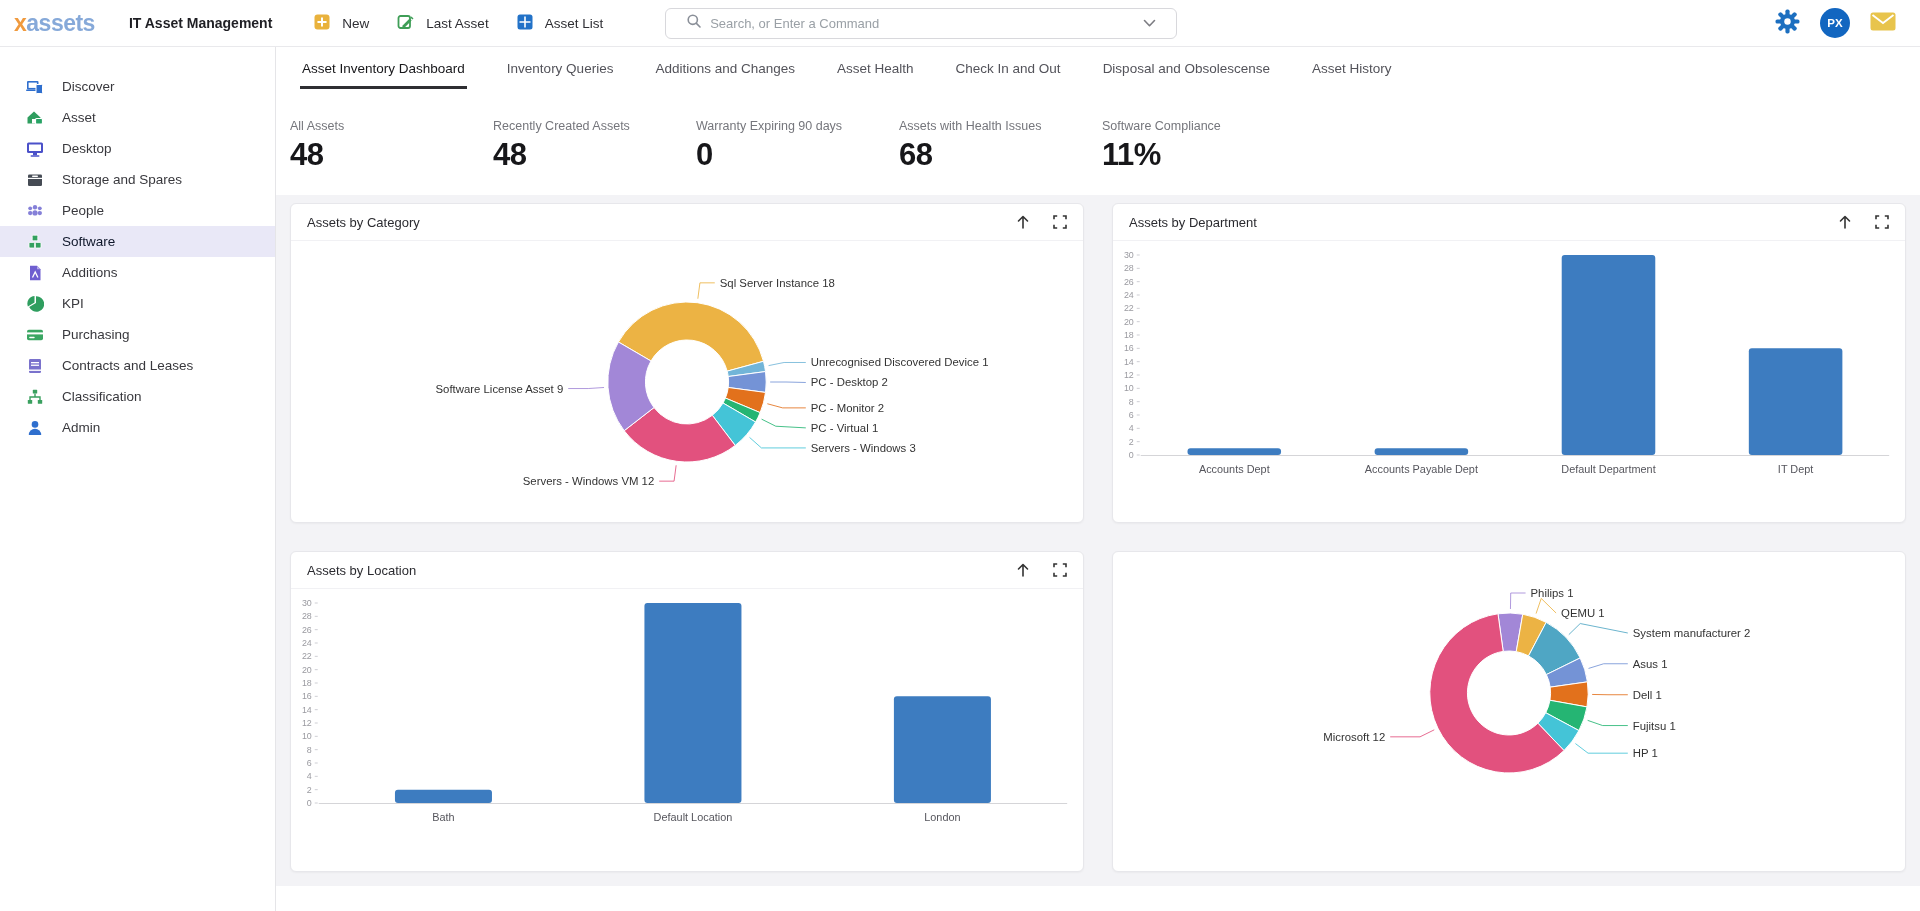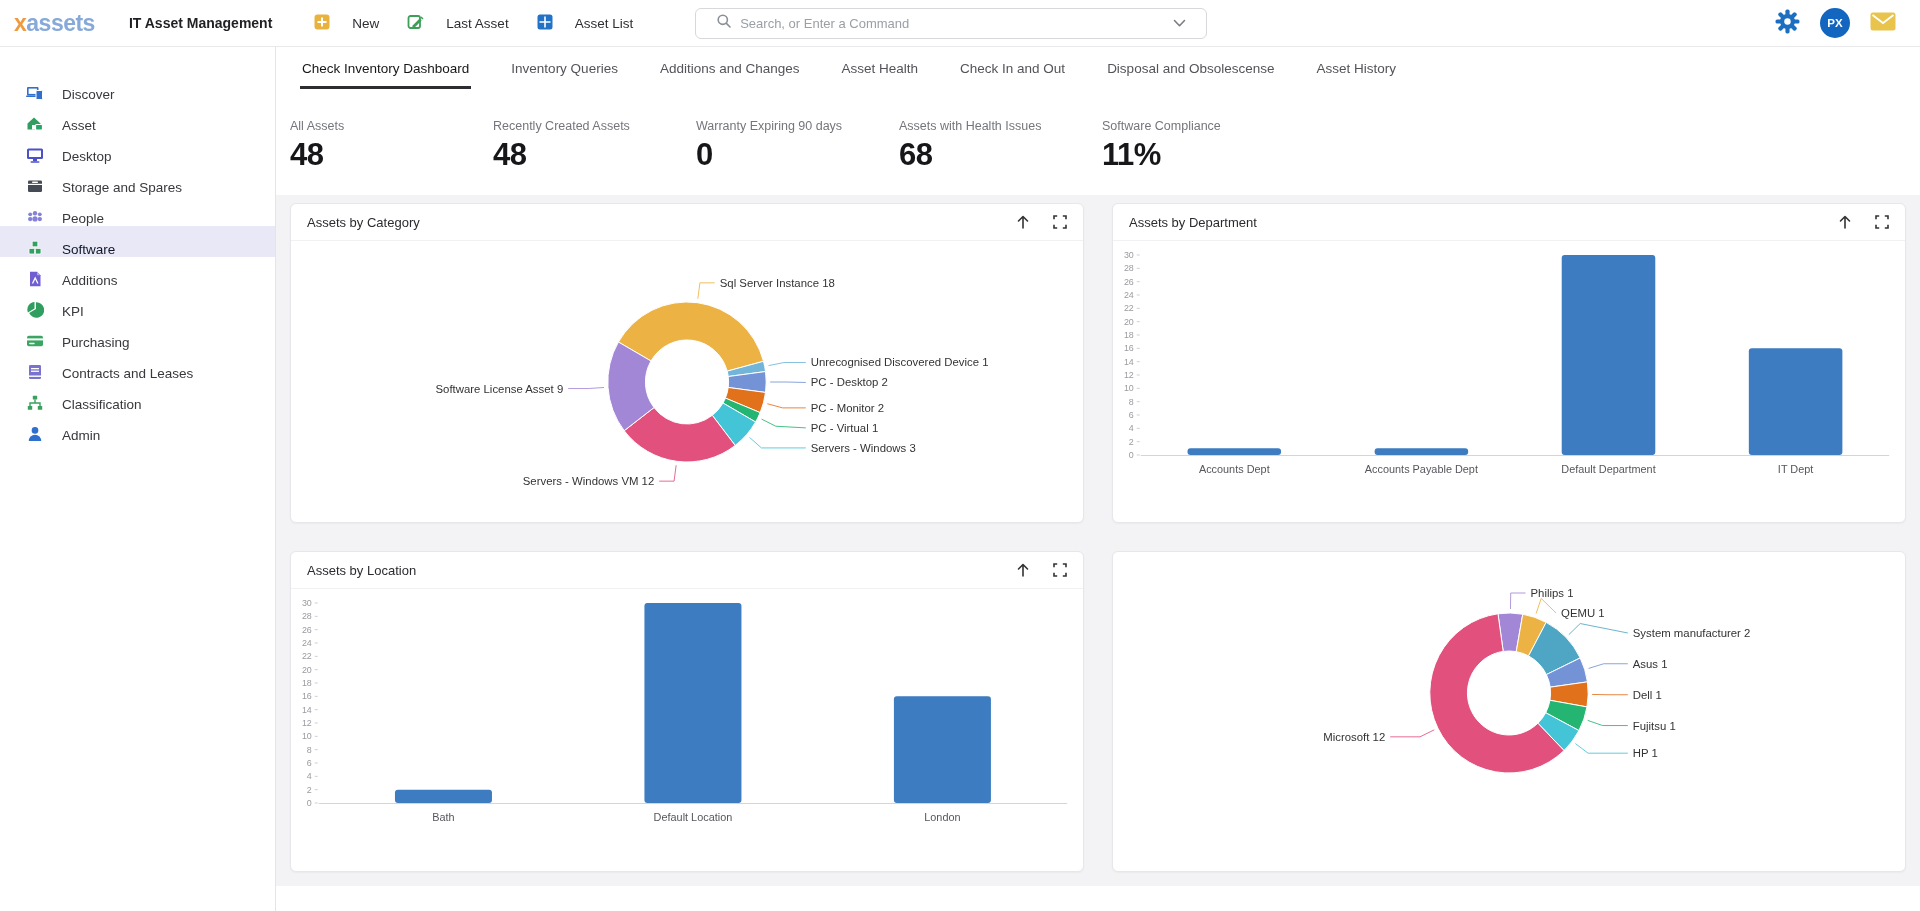--- a/index.html
+++ b/index.html
@@ -7,34 +7,34 @@
     font-family:"Liberation Sans", sans-serif; }
 
   
   .header { height:47px; display:flex; align-items:center; background:#fff;
     border-bottom:1px solid #e9e9ec; position:relative; z-index:5; }
   .logo { margin-left:14px; font-size:23px; font-weight:600; letter-spacing:-0.5px; }
   .logo .lx { color:#f09a3e; }
   .logo .lrest { color:#86a9d9;text-align:right; }
   .app-title { margin-left:34px; font-size:14px; font-weight:700; color:#1f1f24; }
   .hdr-actions { display:flex; align-items:center; margin-left:42px; gap:28px; }
-  .hdr-btn { display:flex; align-items:center; gap:22px; font-size:13.5px; color:#2e2e33; cursor:pointer; }
+  .hdr-btn { display:flex; align-items:center; gap:12px; font-size:13.5px; color:#2e2e33; cursor:pointer; }
   .search { margin-left:62px; width:512px; height:31px; border:1px solid #d8d8dc; border-radius:6px;
     display:flex; align-items:center; padding:0 20px; background:#fff; }
   .search input { border:none; outline:none; flex:1; font-size:13px; color:#333; margin-left:8px;
     font-family:"Liberation Sans", sans-serif; background:transparent; }
   .search input::placeholder { color:#9aa0a6; }
   .hdr-right { margin-left:auto; display:flex; align-items:center; gap:20px; margin-right:24px; }
   .avatar { width:30px; height:30px; border-radius:50%; background:#1266c0; color:#fff;
     font-size:11.5px; font-weight:700; display:flex; align-items:center; justify-content:center; cursor:pointer; }
 
   
   .sidebar { position:absolute; top:47px; left:0; bottom:0; width:276px; background:#fff;
     border-right:1px solid #e5e5e8; padding-top:24px; }
-  .side-item { height:31px; display:flex; align-items:flex-end; padding-left:25px; gap:17px;
+  .side-item { height:31px; display:flex; align-items:center; padding-left:25px; gap:17px;
     font-size:13.5px; color:#38383d; cursor:pointer; }
   .side-item.active { background:#e9e8f7; color:#0f172a; }
   .sicon { width:20px; height:18px; display:flex; align-items:center; justify-content:center; }
 
   
   .main { position:absolute; top:47px; left:276px; right:0; bottom:0; background:#fff; }
   .tabs { display:flex; padding-left:24px; padding-top:7px; }
   .tab { padding:7px 2px 10px; margin-right:38px; font-size:13.5px; color:#53535a;
     border-bottom:3px solid transparent; cursor:pointer; white-space:nowrap; }
   .tab.active { color:#17171a; border-bottom-color:#2e2e32; }
@@ -248,21 +248,21 @@
           <path d="M2.8 16 a6.2 6.2 0 0 1 12.4 0 Z"></path>
         </svg>
       </span>
     <span class="slabel">Admin</span>
   </div>
 </div>
 
 <div class="main">
 
   <div class="tabs">
-    <div class="tab active">Check Inventory Dashboard</div>
+    <div class="tab active">Asset Inventory Dashboard</div>
     <div class="tab">Inventory Queries</div>
     <div class="tab">Additions and Changes</div>
     <div class="tab">Asset Health</div>
     <div class="tab">Check In and Out</div>
     <div class="tab">Disposal and Obsolescense</div>
     <div class="tab">Asset History</div>
   </div>
 
   <div class="stats">
     <div class="stat">

